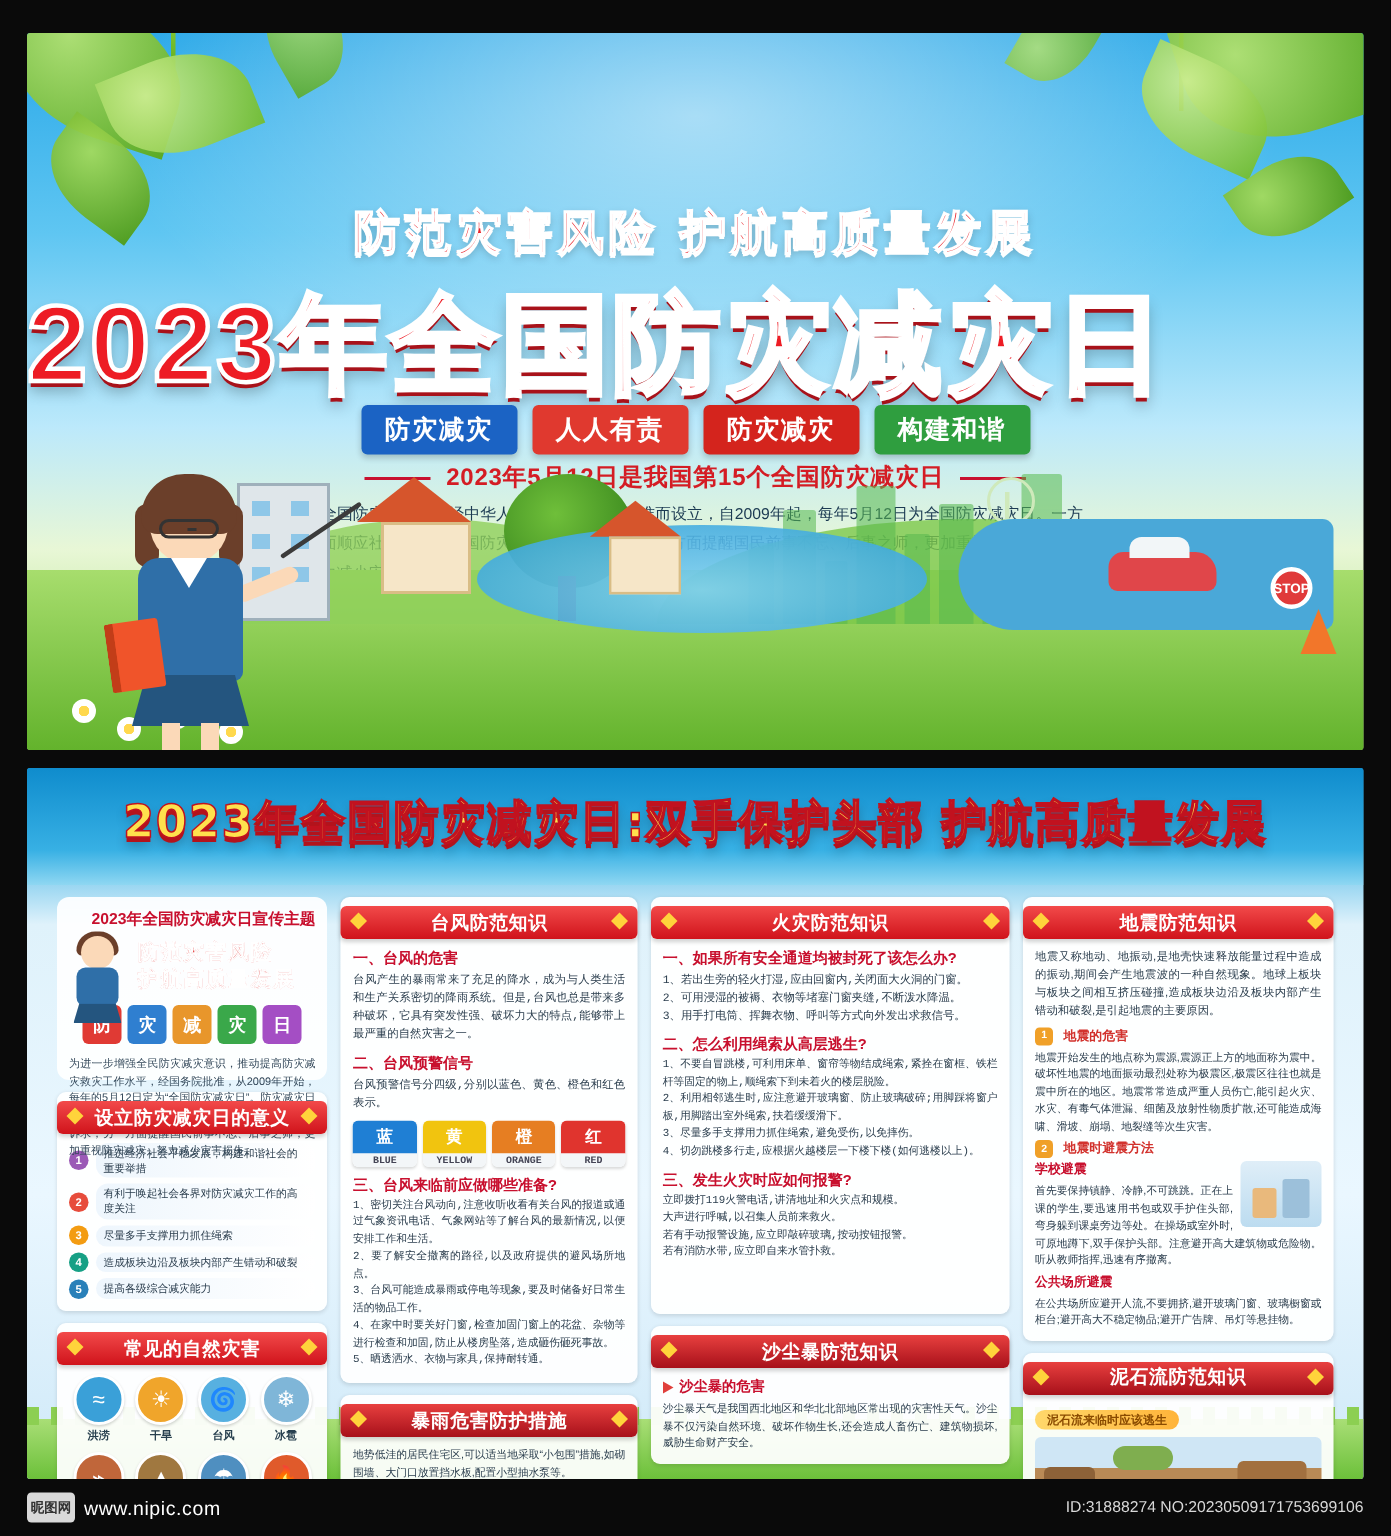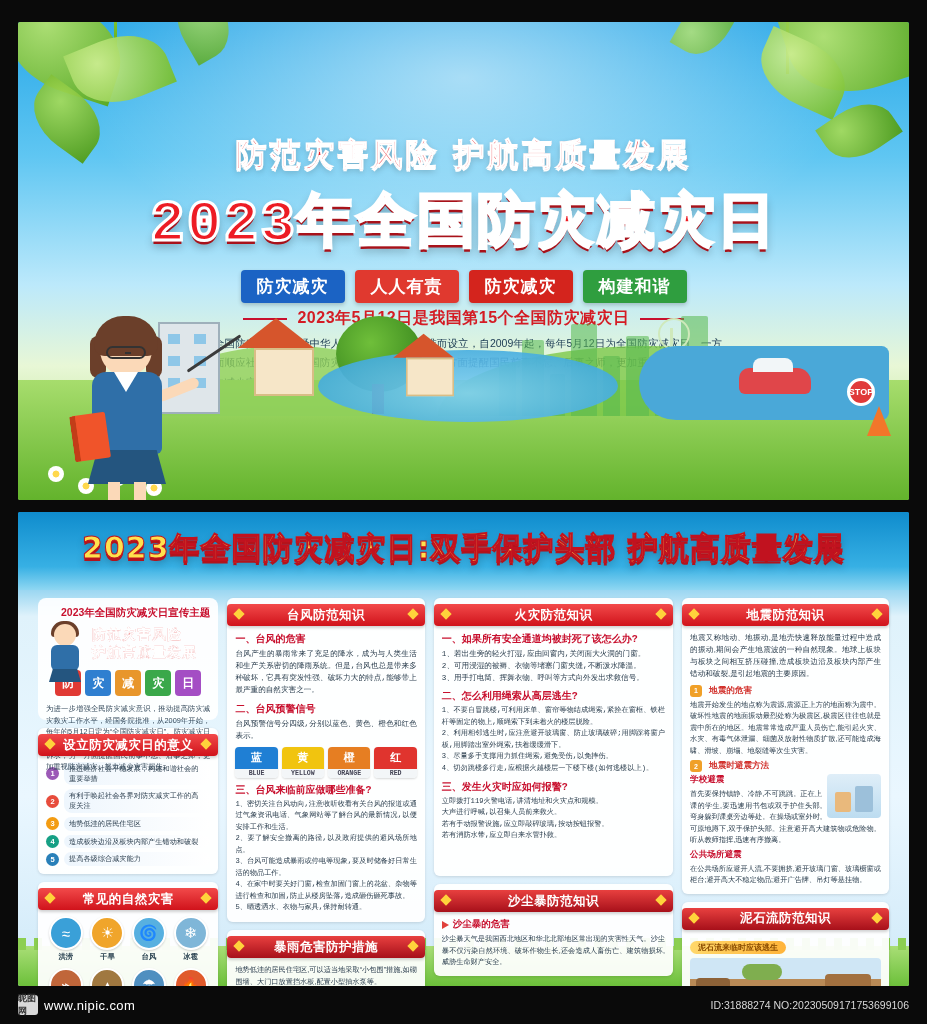--- a/index.html
+++ b/index.html
@@ -40,26 +40,26 @@
 
   .banner-sub {
     position: absolute; left: 0; top: 112px; width: 100%; text-align: center;
     font-size: 31px; font-weight: 700; letter-spacing: 3px;
     color: #e8242b;
     -webkit-text-stroke: 1px #fff;
     text-shadow: 0 2px 0 #fff, 0 3px 6px rgba(0,0,0,.25);
     font-family: "DejaVu Sans", sans-serif;
   }
   .banner-title {
-    position: absolute; left: 0; top: 160px; width: 100%; text-align: center;
-    font-size: 58px; font-weight: 900; letter-spacing: 2px;
+    position: absolute; left: 0; top: 160px; width: 100%; 
+    font-size: 72px; font-weight: 900; letter-spacing: 2px;
     color: #ed1c24;
     -webkit-text-stroke: 3px #ffffff;
     text-shadow: 0 4px 0 #a8121a, 0 6px 10px rgba(0,0,0,.3);
-    font-family: Liberation Mono, monospace;
+    font-family: Liberation Sans, sans-serif;
   }
   .tagrow {
     position: absolute; left: 0; top: 248px; width: 100%;
     display: flex; justify-content: center; gap: 10px;
   }
   .tag {
     padding: 5px 16px; border-radius: 4px; color: #fff;
     font-size: 17px; font-weight: 700; letter-spacing: 1px;
     box-shadow: 0 2px 4px rgba(0,0,0,.2);
   }
@@ -219,21 +219,21 @@
   .mud-ill .m2{position:absolute;right:10px;bottom:4px;width:46px;height:26px;background:#a2703f;border-radius:4px;}
   .mud-ill .m3{position:absolute;left:52px;top:6px;width:40px;height:16px;background:#7fae4f;border-radius:8px;}
 
   
   .footer {
     position: absolute; left: 0; bottom: 0; width: 100%; height: 38px;
     display:flex; align-items:center; justify-content:space-between; padding: 0 18px;
     color: #eee; font-size: 12px;
   }
   .logo-wrap{ display:flex; align-items:center; gap:6px;}
-  .logo-sq{ width: 20px; height:20px; background:#d9d9d9; border-radius:3px; color:#333; font-size:9px; display:flex;align-items:center;justify-content:center; font-weight:700;}
+  .logo-sq{ width: 32px; height:20px; background:#d9d9d9; border-radius:3px; color:#333; font-size:9px; display:flex;align-items:center;justify-content:center; font-weight:700;}
   .site { color:#fff; font-size: 13px; letter-spacing:.4px;}
   .idtxt { color:#d8d8d8; font-size: 10.5px;}
 </style>
 </head>
 <body>
 
 <div class="page">
 
   <div class="banner">
     <div class="sky-glow"></div>
@@ -363,21 +363,21 @@
             <div class="mean-item">
               <span class="mi-num" style="background:#9b59b6">1</span>
               <span class="mi-txt">推进经济社会平稳发展，构建和谐社会的重要举措</span>
             </div>
             <div class="mean-item">
               <span class="mi-num" style="background:#e74c3c">2</span>
               <span class="mi-txt">有利于唤起社会各界对防灾减灾工作的高度关注</span>
             </div>
             <div class="mean-item">
               <span class="mi-num" style="background:#f39c12">3</span>
-              <span class="mi-txt">地势低洼的居民住宅区</span>
+              <span class="mi-txt">尽量多手支撑用力抓住绳索</span>
             </div>
             <div class="mean-item">
               <span class="mi-num" style="background:#16a085">4</span>
               <span class="mi-txt">造成板块边沿及板块内部产生错动和破裂</span>
             </div>
             <div class="mean-item">
               <span class="mi-num" style="background:#2980b9">5</span>
               <span class="mi-txt">提高各级综合减灾能力</span>
             </div>
           </div>

